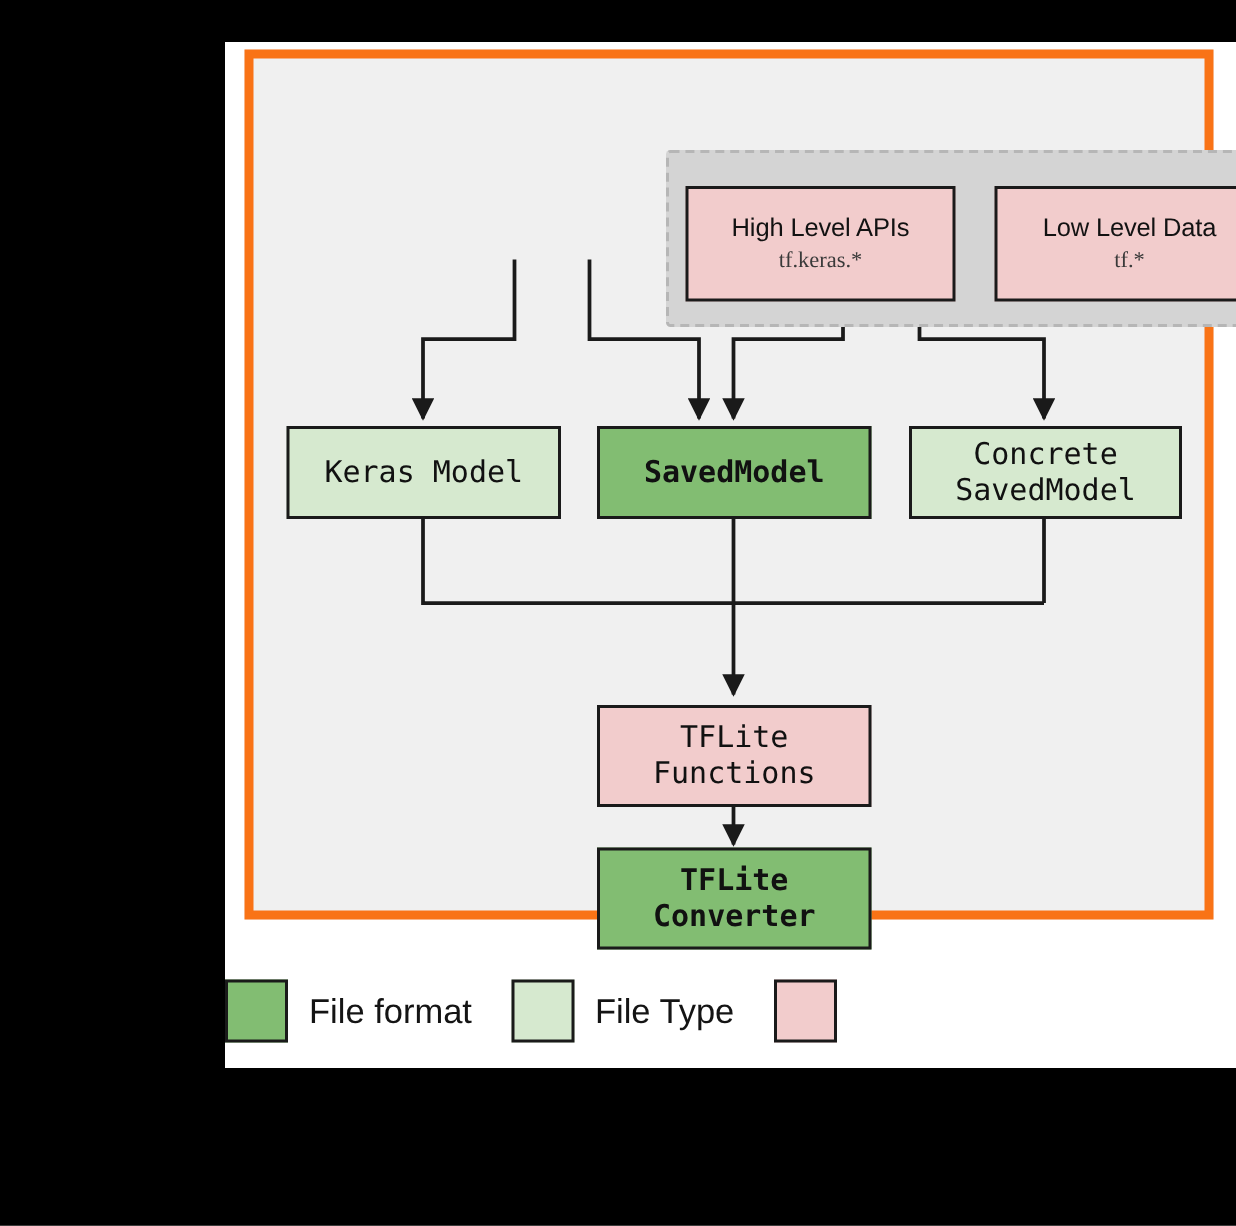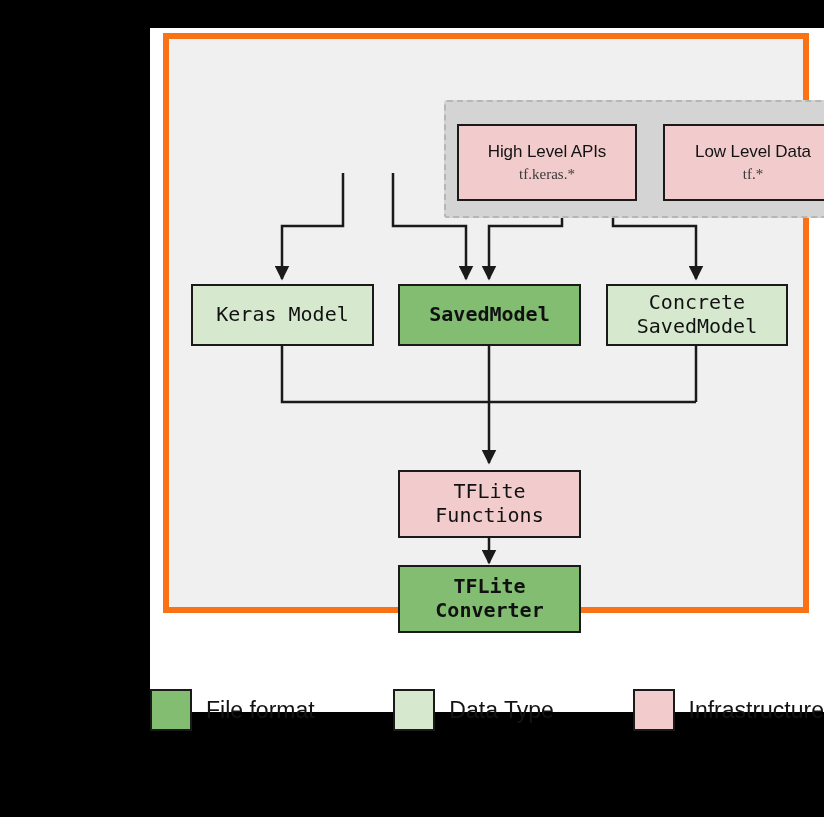--- a/index.html
+++ b/index.html
@@ -90,26 +90,26 @@
     background: #d4d4d4;
     border: 2px dashed #b6b6b6;
     border-radius: 3px;
     box-sizing: border-box;
   }
 
   
   #legend {
     position: absolute;
     left: 0;
-    top: 632px;
+    top: 596px;
     width: 674px;
     height: 100px;
     display: flex;
     align-items: center;
-    justify-content: space-between;
+    justify-content: flex-start;
     gap: 0px;
   }
   .legend-item {
     display: flex;
     align-items: center;
   }
   .legend-swatch {
     width: 42px;
     height: 42px;
     border: 2.5px solid #1a1a1a;
@@ -197,23 +197,22 @@
 
   <div id="legend">
 
     <div class="legend-item">
       <span class="legend-swatch" style="background:#82bd72;"></span>
       <span class="legend-label">File format</span>
     </div>
 
     <div class="legend-item">
       <span class="legend-swatch" style="background:#d6e9cf;"></span>
-      <span class="legend-label">Data Type</span>
+      <span class="legend-label">File Type</span>
     </div>
 
     <div class="legend-item">
       <span class="legend-swatch" style="background:#f2cccc;"></span>
-      <span class="legend-label">Infrastructure</span>
     </div>
 
   </div>
 
 </div>
 
 </body></html>

